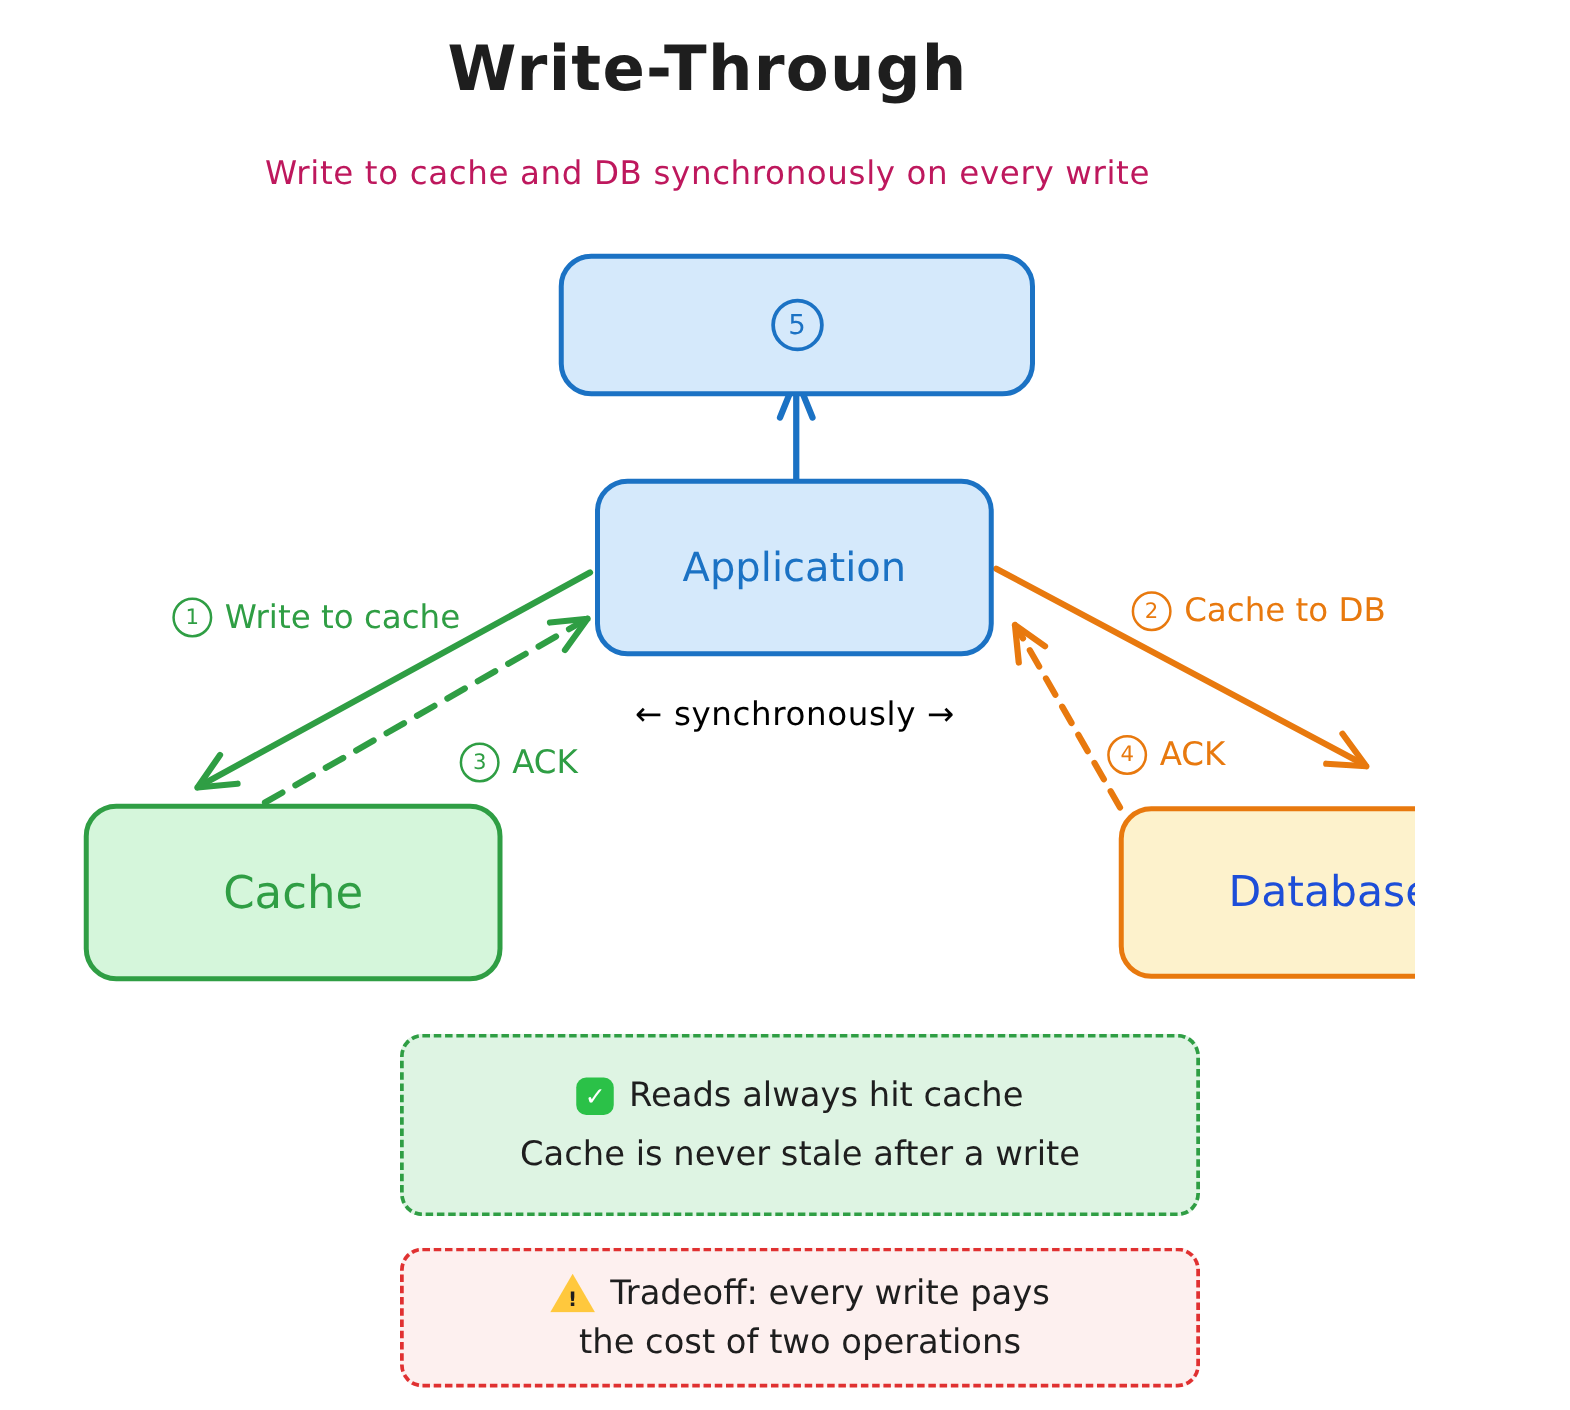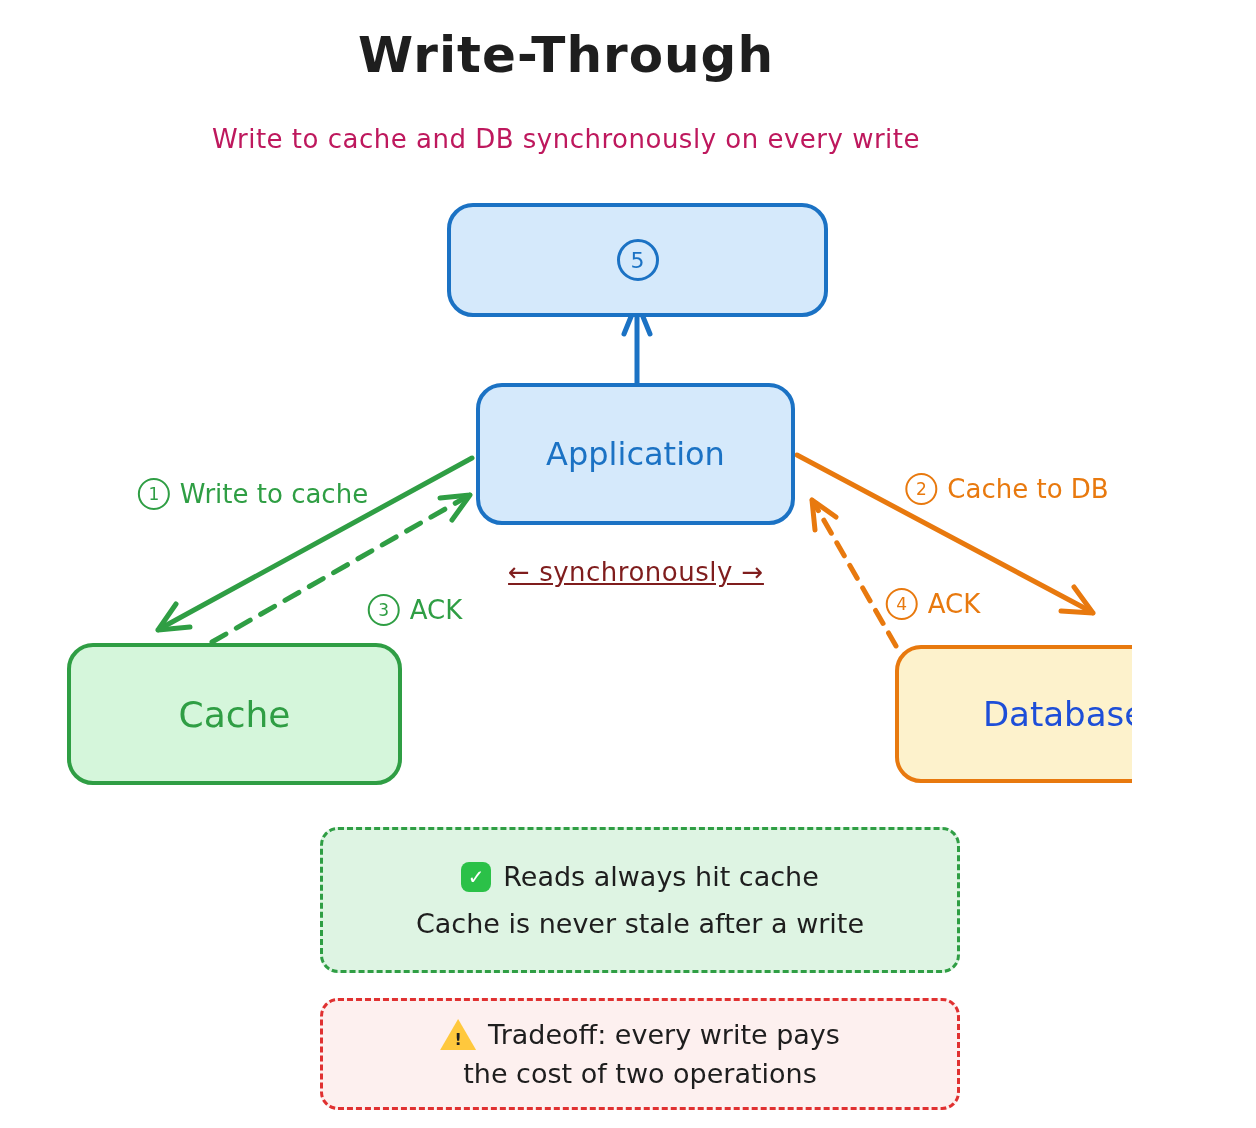--- a/index.html
+++ b/index.html
@@ -31,21 +31,21 @@
     width:36px;height:36px;border:3px solid currentColor;border-radius:50%;
     font-size:22px;flex:0 0 auto;
   }
   .edge-label{
     position:absolute;display:flex;align-items:center;gap:10px;white-space:nowrap;
     font-size:26px;transform:translate(-50%,-50%);
   }
   .edge-label .step-circle{width:28px;height:28px;border-width:2px;font-size:17px;}
   .edge-label.green{color:#2f9e44;}
   .edge-label.orange{color:#e8790e;}
-  .edge-label.gray{color:#7f1d1d;transform:translate(-50%,-50%);font-size:26px;letter-spacing:0.5px;text-decoration:underline;}
+  .edge-label.gray{color:#000000;transform:translate(-50%,-50%);font-size:26px;letter-spacing:0.5px;}
   .note{
     position:absolute;display:flex;flex-direction:column;align-items:center;justify-content:center;
     border-radius:18px;box-sizing:border-box;color:#1e1e1e;font-size:27px;
   }
   .note .line{display:flex;align-items:center;gap:12px;white-space:nowrap;}
   .note-benefit{left:320px;top:827px;width:640px;height:146px;background:#def4e3;border:3px dashed #2f9e44;gap:16px;}
   .note-tradeoff{left:320px;top:998px;width:640px;height:112px;background:#fdf0ef;border:3px dashed #e03131;gap:8px;}
   .check-icon{
     display:inline-flex;align-items:center;justify-content:center;
     width:30px;height:30px;border-radius:8px;background:#2bc148;color:#ffffff;

